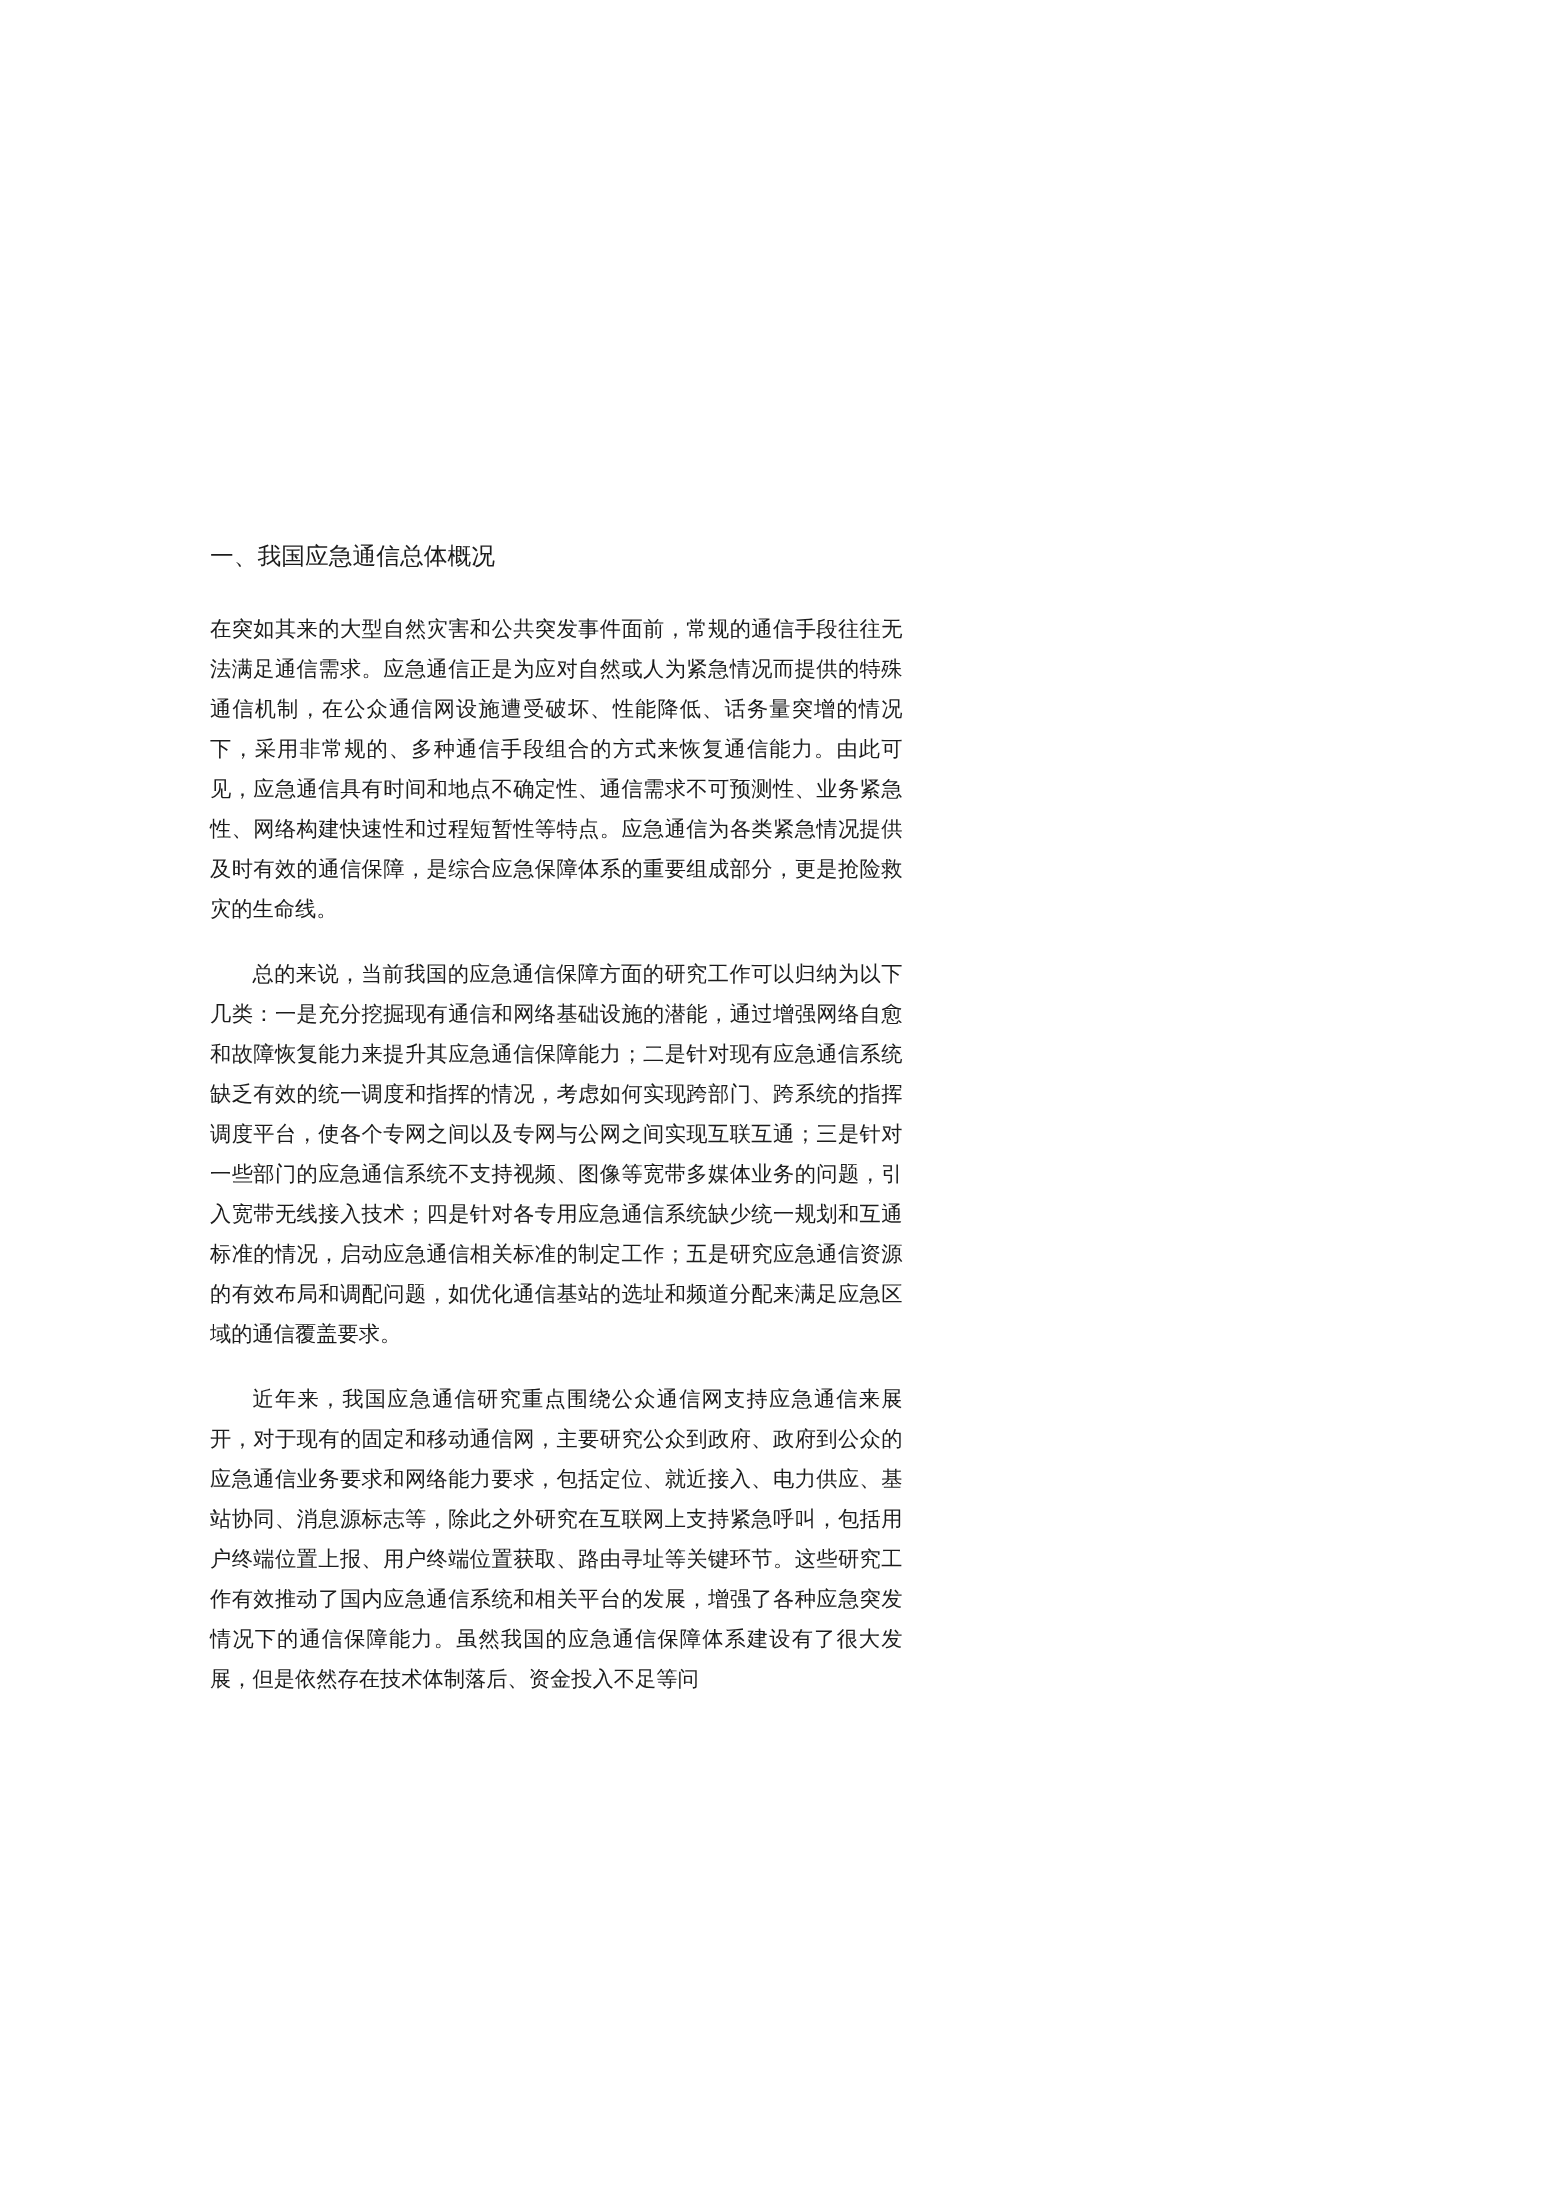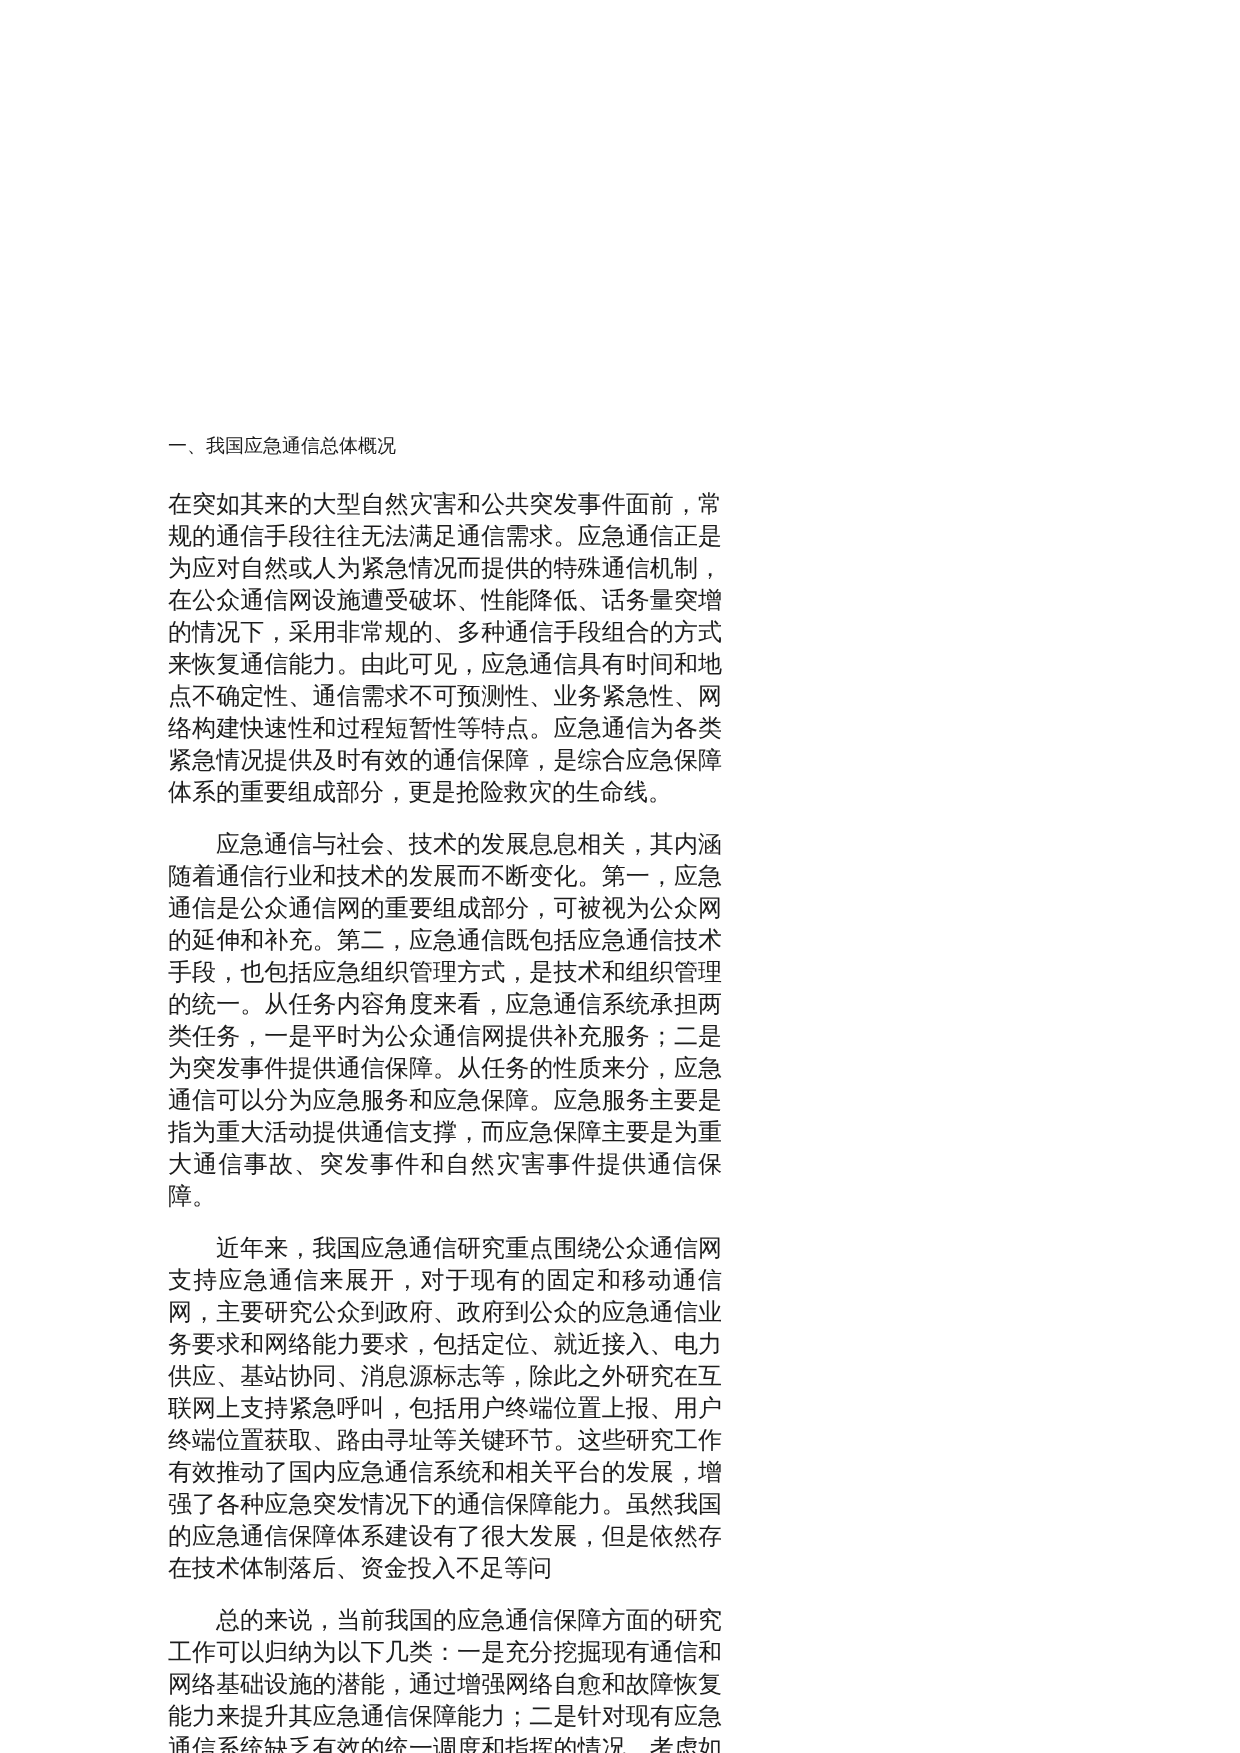--- a/index.html
+++ b/index.html
@@ -23,39 +23,38 @@
     padding: 430px 314px 0 168px; 
   }
   .doc-heading {
     font-size: 19px;
     font-weight: normal;
     line-height: 32px;
     margin: 0 0 26px 0;
     text-align: left;
   }
   .doc-paragraph {
-    font-size: 24px;
+    font-size: 17px;
     line-height: 32px;
     margin: 0 0 20px 0;
     text-align: justify;
     text-justify: inter-ideograph;
     word-break: break-all;
     font-family: Liberation Serif, serif;
   }
   .indent-0 { text-indent: 0; }
   .indent-1 { text-indent: 0.85em; }
   .indent-2 { text-indent: 2em; }
 </style>
 </head>
 <body>
 
 <div class="page">
   <h2 class="doc-heading">一、我国应急通信总体概况</h2>
 
   <p class="doc-paragraph indent-0">在突如其来的大型自然灾害和公共突发事件面前，常规的通信手段往往无法满足通信需求。应急通信正是为应对自然或人为紧急情况而提供的特殊通信机制，在公众通信网设施遭受破坏、性能降低、话务量突增的情况下，采用非常规的、多种通信手段组合的方式来恢复通信能力。由此可见，应急通信具有时间和地点不确定性、通信需求不可预测性、业务紧急性、网络构建快速性和过程短暂性等特点。应急通信为各类紧急情况提供及时有效的通信保障，是综合应急保障体系的重要组成部分，更是抢险救灾的生命线。</p>
 
-  <p class="doc-paragraph indent-2">应急通信与社会、技术的发展息息相关，其内涵随着通信行业和技术的发展而不断变化。第一，应急通信是公众通信网的重要组成部分，可被视为公众网的延伸和补充。第二，应急通信既包括应急通信技术手段，也包括应急组织管理方式，是技术和组织管理的统一。从任务内容角度来看，应急通信系统承担两类任务，一是平时为公众通信网提供补充服务；二是为突发事件提供通信保障。从任务的性质来分，应急通信可以分为应急服务和应急保障。应急服务主要是指为重大活动提供通信支撑，而应急保障主要是为重大通信事故、突发事件和自然灾害事件提供通信保障。</p>
 
 
+  <p class="doc-paragraph indent-2">总的来说，当前我国的应急通信保障方面的研究工作可以归纳为以下几类：一是充分挖掘现有通信和网络基础设施的潜能，通过增强网络自愈和故障恢复能力来提升其应急通信保障能力；二是针对现有应急通信系统缺乏有效的统一调度和指挥的情况，考虑如何实现跨部门、跨系统的指挥调度平台，使各个专网之间以及专网与公网之间实现互联互通；三是针对一些部门的应急通信系统不支持视频、图像等宽带多媒体业务的问题，引入宽带无线接入技术；四是针对各专用应急通信系统缺少统一规划和互通标准的情况，启动应急通信相关标准的制定工作；五是研究应急通信资源的有效布局和调配问题，如优化通信基站的选址和频道分配来满足应急区域的通信覆盖要求。</p>
+
   <p class="doc-paragraph indent-2">近年来，我国应急通信研究重点围绕公众通信网支持应急通信来展开，对于现有的固定和移动通信网，主要研究公众到政府、政府到公众的应急通信业务要求和网络能力要求，包括定位、就近接入、电力供应、基站协同、消息源标志等，除此之外研究在互联网上支持紧急呼叫，包括用户终端位置上报、用户终端位置获取、路由寻址等关键环节。这些研究工作有效推动了国内应急通信系统和相关平台的发展，增强了各种应急突发情况下的通信保障能力。虽然我国的应急通信保障体系建设有了很大发展，但是依然存在技术体制落后、资金投入不足等问</p>
-
-  <p class="doc-paragraph indent-2">总的来说，当前我国的应急通信保障方面的研究工作可以归纳为以下几类：一是充分挖掘现有通信和网络基础设施的潜能，通过增强网络自愈和故障恢复能力来提升其应急通信保障能力；二是针对现有应急通信系统缺乏有效的统一调度和指挥的情况，考虑如何实现跨部门、跨系统的指挥调度平台，使各个专网之间以及专网与公网之间实现互联互通；三是针对一些部门的应急通信系统不支持视频、图像等宽带多媒体业务的问题，引入宽带无线接入技术；四是针对各专用应急通信系统缺少统一规划和互通标准的情况，启动应急通信相关标准的制定工作；五是研究应急通信资源的有效布局和调配问题，如优化通信基站的选址和频道分配来满足应急区域的通信覆盖要求。</p>
 </div>
 
 </body></html>

